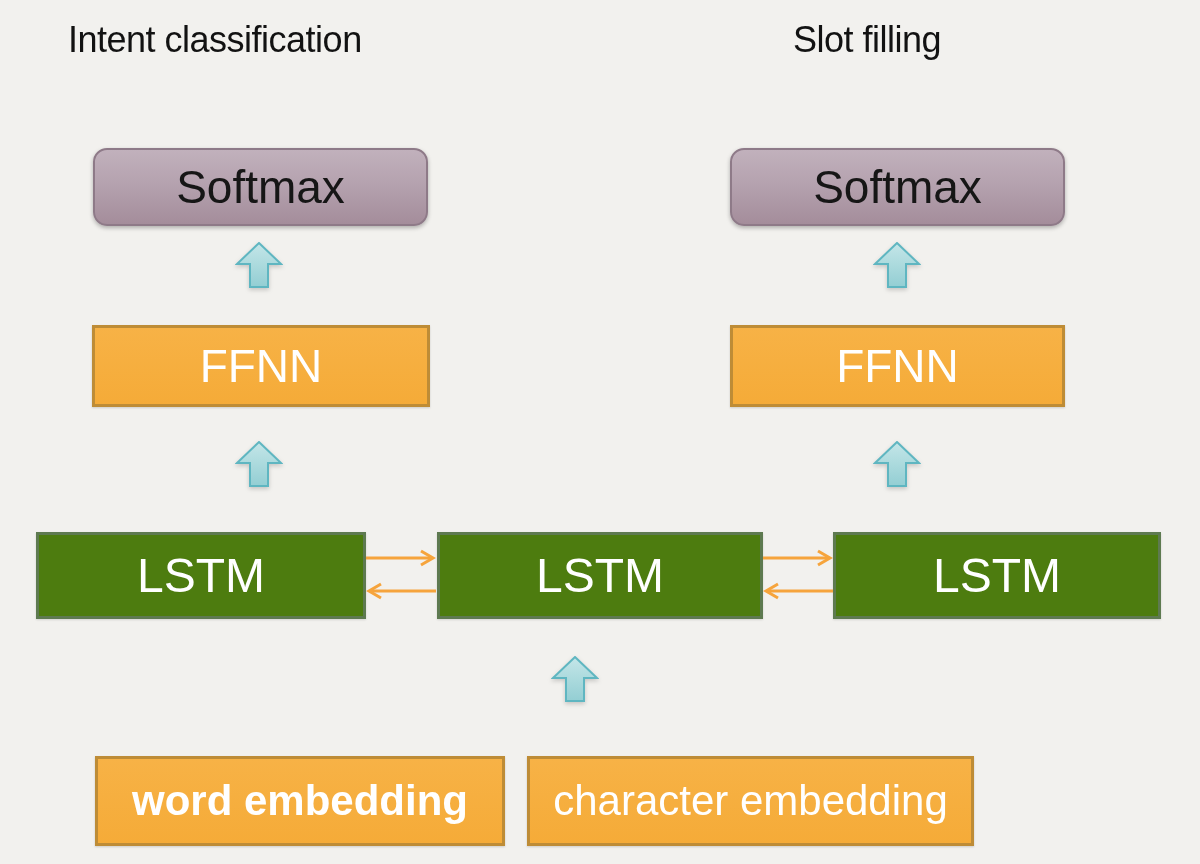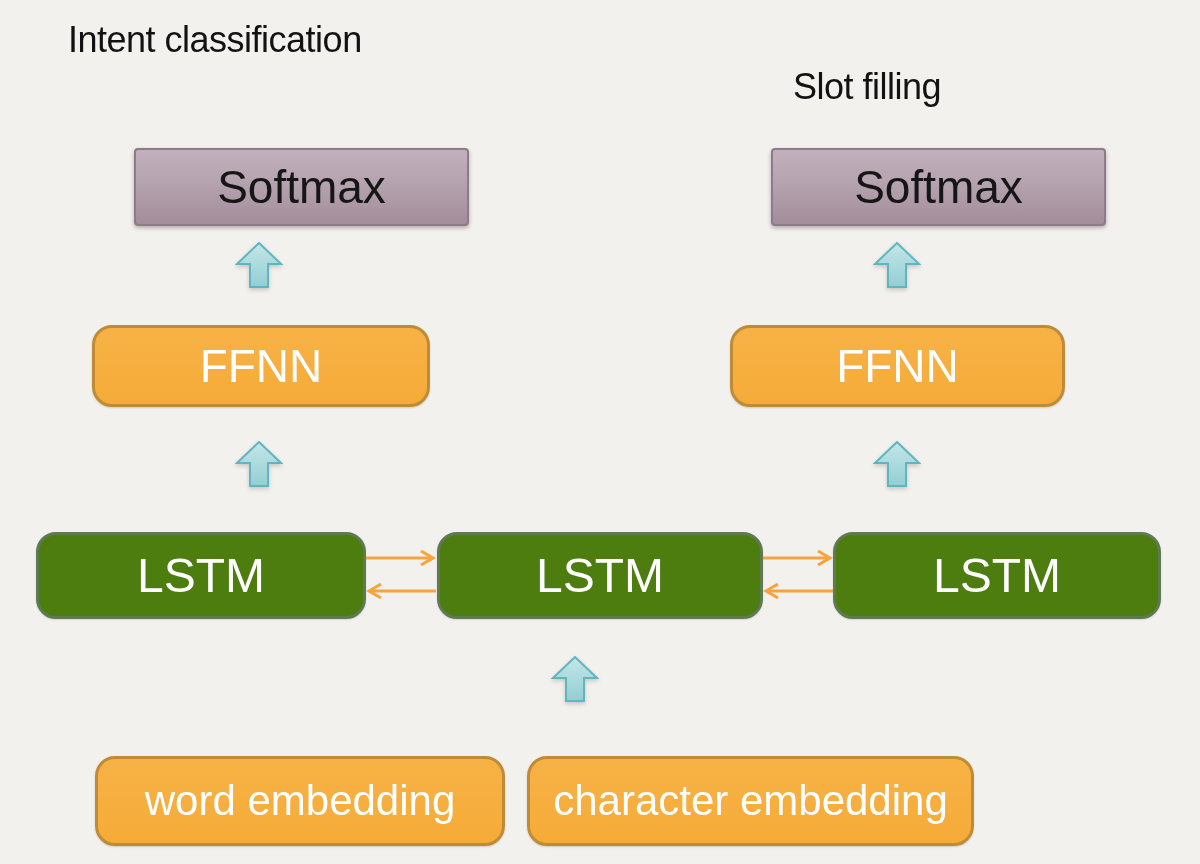--- a/index.html
+++ b/index.html
@@ -17,39 +17,37 @@
   }
   .title {
     position: absolute;
     color: #121212;
     font-size: 36px;
     line-height: 1.1;
     letter-spacing: -0.5px;
     white-space: nowrap;
   }
   #title-intent { left: 68px; top: 20px; }
-  #title-slot   { left: 793px; top: 20px; margin-top: 47px; }
+  #title-slot   { left: 793px; top: 20px; }
 
   .box {
     position: absolute;
     display: flex;
     align-items: center;
     justify-content: center;
     box-sizing: border-box;
     white-space: nowrap;
-    border-radius: 20px;
   }
   .softmax {
     background: linear-gradient(to bottom, #C1B1BC 0%, #B5A2AF 45%, #A48D9B 100%);
     border: 2px solid #8E7A88;
-    border-radius: 4px;
+    border-radius: 14px;
     color: #161616;
     font-size: 46px;
     box-shadow: 0 2px 4px rgba(0,0,0,0.28);
-    margin-left: 41px;
   }
   .ffnn, .embed {
     background: linear-gradient(to bottom, #F7B246 0%, #F5AB38 100%);
     border: 3px solid #BE8C36;
     color: #FFFFFF;
     font-size: 46px;
     box-shadow: 0 1px 2px rgba(0,0,0,0.15);
   }
   .lstm {
     background: #4d7c0f;
@@ -60,21 +58,21 @@
   }
   .embed { font-size: 42px; }
 
   #softmax-left  { left: 93px;  top: 148px; width: 335px; height: 78px; }
   #softmax-right { left: 730px; top: 148px; width: 335px; height: 78px; }
   #ffnn-left     { left: 92px;  top: 325px; width: 338px; height: 82px; }
   #ffnn-right    { left: 730px; top: 325px; width: 335px; height: 82px; }
   #lstm-1        { left: 36px;  top: 532px; width: 330px; height: 87px; }
   #lstm-2        { left: 437px; top: 532px; width: 326px; height: 87px; }
   #lstm-3        { left: 833px; top: 532px; width: 328px; height: 87px; }
-  #word-embedding      { left: 95px;  top: 756px; width: 410px; height: 90px; }
+  #word-embedding      { left: 95px;  top: 756px; width: 410px; height: 90px; font-weight: bold; }
   #character-embedding { left: 527px; top: 756px; width: 447px; height: 90px; }
 
   .up-arrow {
     position: absolute;
     width: 48px;
     height: 46px;
     filter: drop-shadow(0 2px 2px rgba(0,0,0,0.18));
   }
   #arrow-softmax-left  { left: 235px; top: 242px; }
   #arrow-ffnn-left     { left: 235px; top: 441px; }

